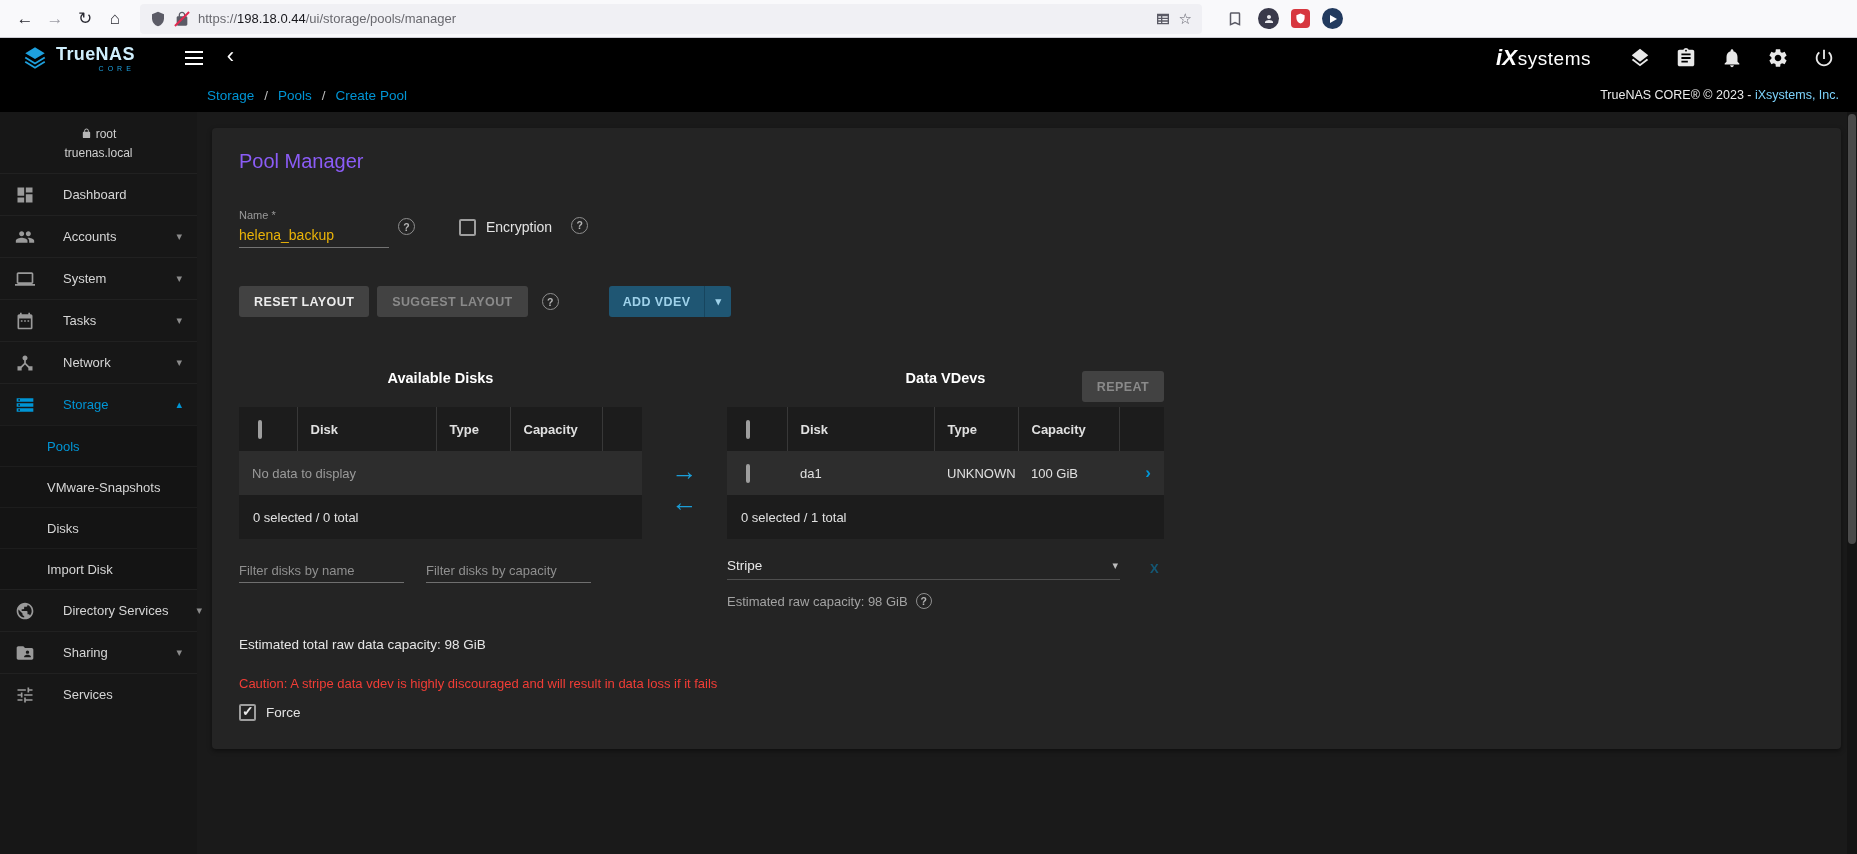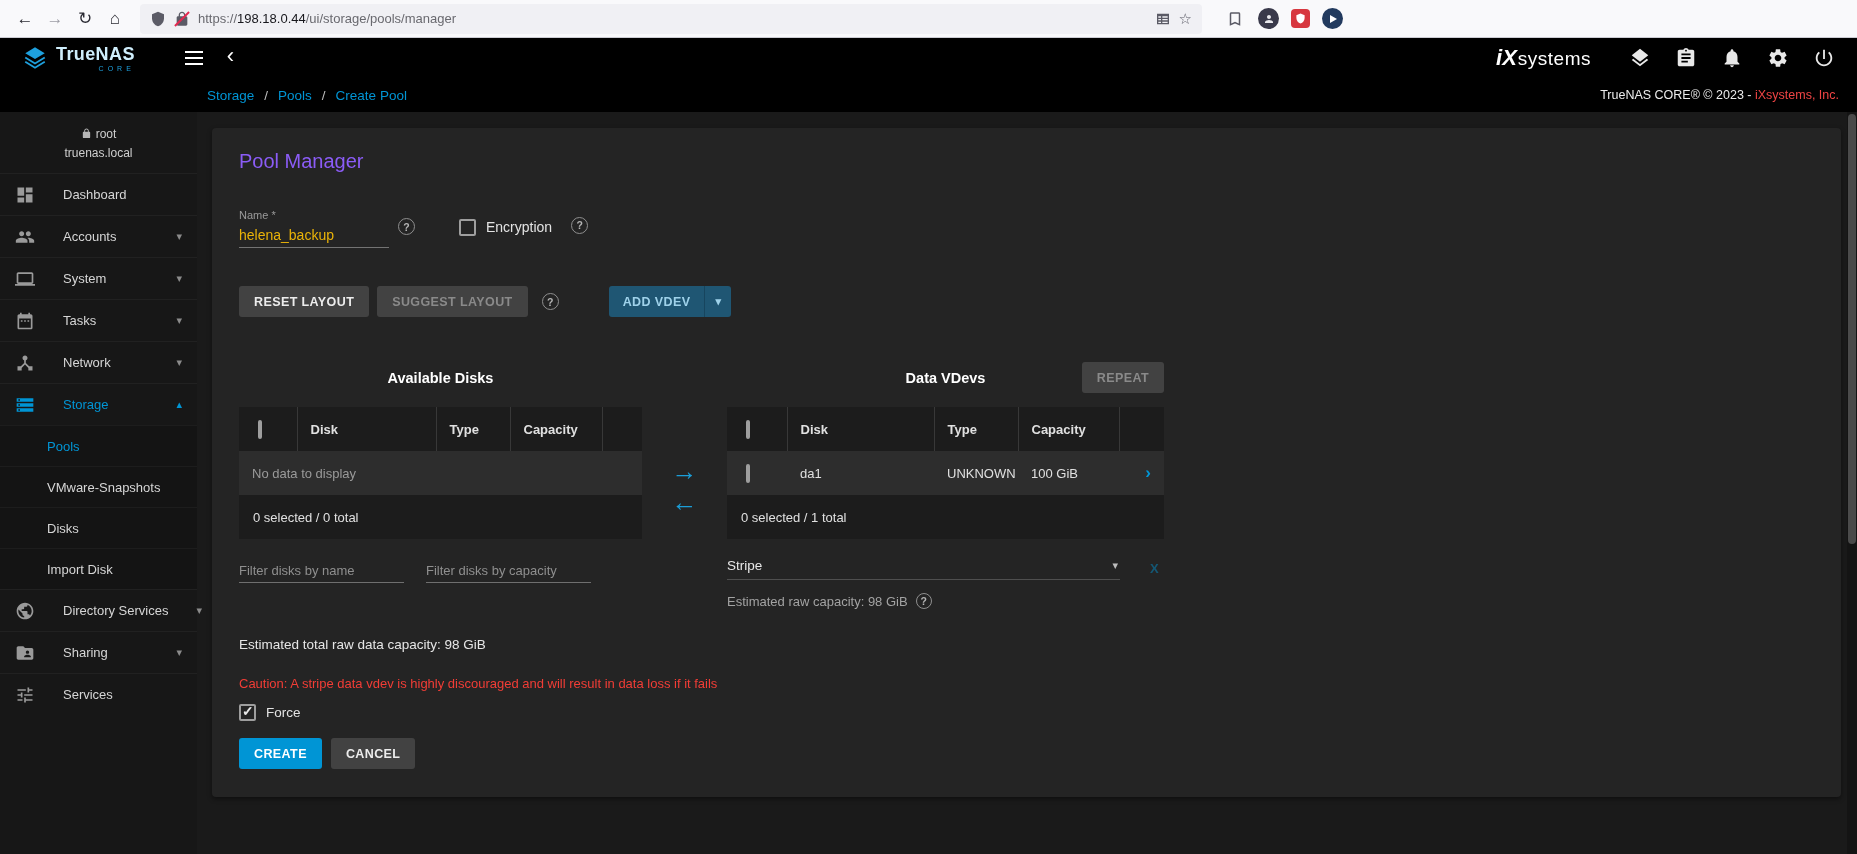--- a/index.html
+++ b/index.html
@@ -44,21 +44,21 @@
   .ix-i{font-style:italic;font-weight:bold;font-size:22px;margin-right:1px}
   .ix-rest{font-size:19px;letter-spacing:.5px}
   .hdr-ico{width:22px;height:22px;color:#e8e8e8;cursor:pointer}
   .hdr-ico svg{width:22px;height:22px;display:block;fill:currentColor}
 
   
   .breadcrumb-bar{height:34px;background:#000;display:flex;align-items:center;padding:0 18px 0 207px}
   .crumb{color:#0095d5;font-size:13.5px;cursor:pointer}
   .crumb-sep{color:#bdbdbd;margin:0 10px;font-size:13.5px}
   .copyright{margin-left:auto;font-size:12.5px;color:#ececec}
-  .copyright a{color:#ef4444;cursor:pointer}
+  .copyright a{color:#7dd3fc;cursor:pointer}
 
   
   .app-body{display:flex;height:742px}
   .sidebar{width:197px;background:#171717;flex-shrink:0}
   .side-user{padding:13px 8px 11px;text-align:center;color:#cfcfcf;font-size:12px;line-height:1.55}
   .side-user .lock{width:11px;height:11px;vertical-align:-1px;margin-right:4px;fill:#b5b5b5}
   .side-item{height:42px;display:flex;align-items:center;padding:0 15px;gap:28px;border-top:1px solid #212121;cursor:pointer}
   .side-icon{width:20px;height:20px;color:#9a9a9a;flex-shrink:0}
   .side-icon svg{width:20px;height:20px;display:block;fill:currentColor}
   .side-label{flex:1;font-size:13px;color:#d6d6d6;white-space:nowrap}
@@ -98,21 +98,21 @@
   .btn-primary{background:#0095d5;color:#fff}
 
   
   .panels{display:flex;align-items:flex-start}
   .panel-a{width:403px}
   .transfer{width:85px;display:flex;flex-direction:column;align-items:center;gap:2px;padding-top:96px}
   .t-btn{font-size:26px;color:#1b9ed8;line-height:1.1;cursor:pointer}
   .panel-v{width:437px}
   .panel-head{position:relative;height:34px;display:flex;align-items:center;justify-content:center;margin-bottom:12px}
   .panel-title{font-size:14.5px;font-weight:bold;color:#fff}
-  .btn-repeat{position:absolute;right:0;top:1px}
+  .btn-repeat{position:absolute;right:0;top:10px}
 
   table{width:100%;border-collapse:collapse;table-layout:fixed}
   th{background:#1c1c1c;height:44px;font-size:13px;color:#e0e0e0;text-align:left;padding:0 13px;border-right:1px solid #383838;font-weight:bold}
   th:last-child{border-right:none}
   td{height:44px;font-size:13px;color:#e0e0e0;padding:0 13px;background:#2d2d2d}
   .cbcell{padding-left:19px}
   td.empty{color:#9a9a9a}
   .row-chevron{color:#0095d5;font-size:17px;font-weight:bold;text-align:right;cursor:pointer}
   .table-foot{height:44px;background:#1c1c1c;display:flex;align-items:center;padding:0 14px;font-size:13px;color:#e0e0e0}
 
@@ -464,23 +464,19 @@
           </div>
         </div>
       </div>
 
       <div class="total-line">Estimated total raw data capacity: 98 GiB</div>
       <div class="warning">Caution: A stripe data vdev is highly discouraged and will result in data loss if it fails</div>
       <div class="force-row">
         <span class="checkbox checked"></span>
         <span class="force-label">Force</span>
       </div>
-      <div class="actions">
-        <button class="btn btn-primary">CREATE</button>
-        <button class="btn btn-gray">CANCEL</button>
-      </div>
     </div>
   </div>
 </div>
 
 <div class="scrollbar">
     <div class="thumb"></div>
   </div>
 
 </body></html>

